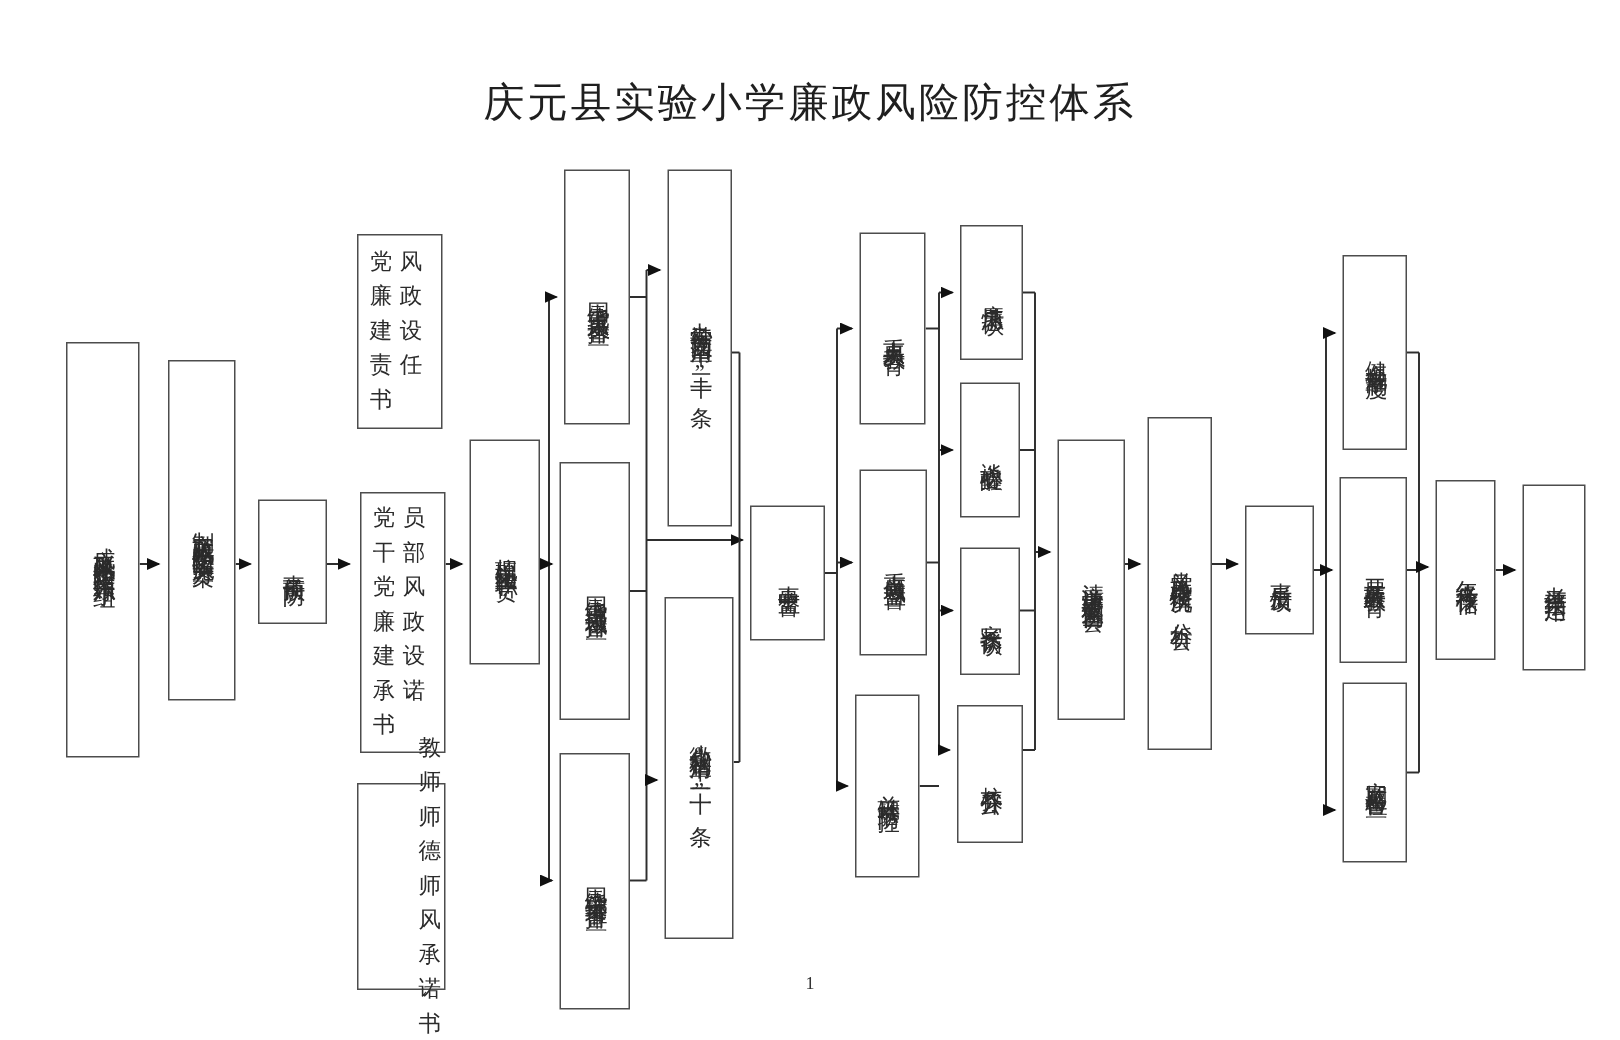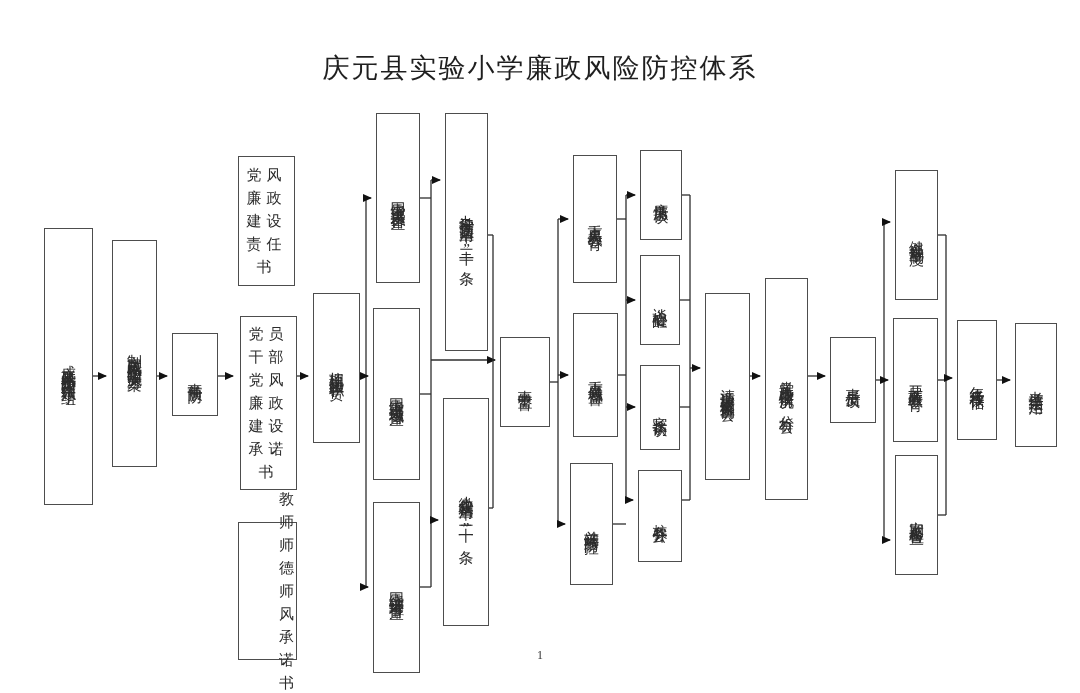--- a/index.html
+++ b/index.html
@@ -18,33 +18,33 @@
     display:flex;align-items:center;justify-content:center;
     color:#2b2b2b;font-size:15px;box-sizing:border-box;
   }
   
   .node .v{
     writing-mode:vertical-lr;text-orientation:upright;
     white-space:nowrap;letter-spacing:2px;line-height:26px;
   }
   
   .node .h{
-    white-space:pre-line;text-align:center;
+    white-space:pre-line;
     letter-spacing:5px;line-height:23px;
   }
   .pagenum{
     position:absolute;left:0;top:648px;width:1080px;text-align:center;
     font-size:12px;color:#333;font-family:"Liberation Serif",serif;
   }
   
   #n-lead_group{left:44px;top:228px;width:49px;height:277px;}
   #n-plan{left:112px;top:240px;width:45px;height:227px;}
   #n-pre_prevention{left:172px;top:333px;width:46px;height:83px;}
   #n-responsibility_letter{left:238px;top:156px;width:57px;height:130px;}
-  #n-cadre_commitment{left:240px;top:316px;width:57px;height:174px;}
+  #n-cadre_commitment{left:240px;top:328px;width:57px;height:174px;}
   #n-teacher_commitment{left:238px;top:522px;width:59px;height:138px;padding-left:43px;}
   #n-sort_duties{left:313px;top:293px;width:47px;height:150px;}
   #n-check_personnel{left:376px;top:113px;width:44px;height:170px;}
   #n-check_fields{left:373px;top:308px;width:47px;height:172px;}
   #n-check_links{left:373px;top:502px;width:47px;height:171px;}
   #n-negative_list{left:445px;top:113px;width:43px;height:238px;}
   #n-micro_power_list{left:443px;top:398px;width:46px;height:228px;}
   #n-in_process{left:500px;top:337px;width:50px;height:90px;}
   #n-personnel_edu{left:573px;top:155px;width:44px;height:128px;}
   #n-field_supervision{left:573px;top:313px;width:45px;height:124px;}

